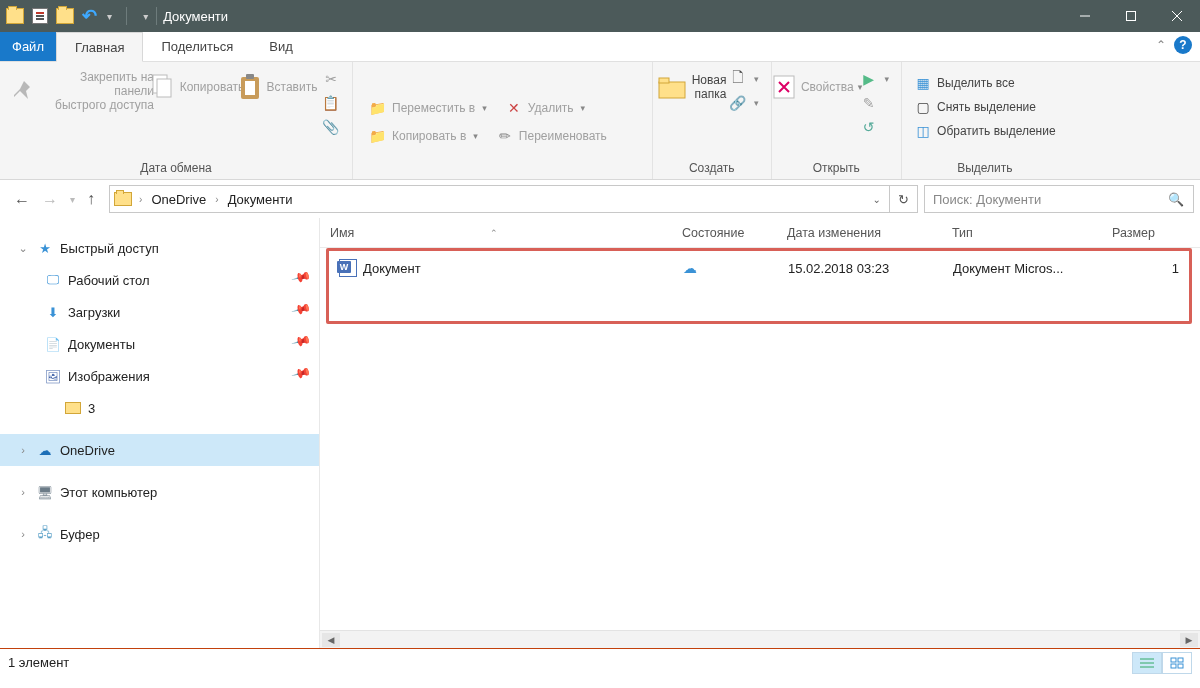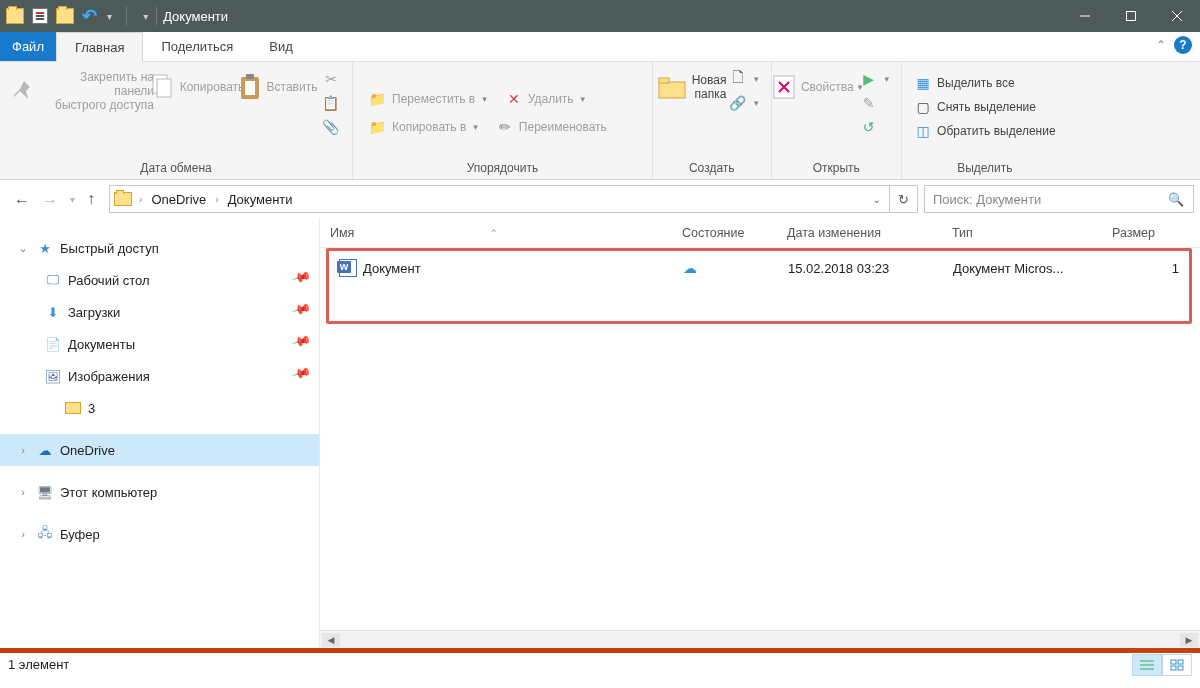--- a/index.html
+++ b/index.html
@@ -88,21 +88,21 @@
   .file-row .c.date{ width:165px;}
   .file-row .c.type{ width:160px;}
   .file-row .c.size{ flex:1; text-align:right; padding-right:10px;}
   .doc-ico { width:18px; height:18px; background:#fff; border:1px solid #4971b8; position:relative;}
   .doc-ico::after{ content:"W"; position:absolute; left:-3px; top:1px; width:14px; height:12px; background:#4971b8; color:#fff; font-size:9px; font-weight:bold; display:flex; align-items:center; justify-content:center; border-radius:1px;}
 
   .hscroll { position:absolute; bottom:0; left:0; right:0; height:18px; background:#f3f3f3; border-top:1px solid #e3e3e3; display:flex; align-items:center; justify-content:space-between; padding:0 2px;}
   .hscroll .arrow { width:18px; height:14px; background:#e6e6e6; display:flex; align-items:center; justify-content:center; font-size:9px; color:#666;}
 
   
-  .statusbar { height:28px; border-top:5px solid #c2410c; background:#fff; display:flex; align-items:center; padding: 0 8px; justify-content:space-between;}
+  .statusbar { height:28px; border-top:1px solid #c2410c; background:#fff; display:flex; align-items:center; padding: 0 8px; justify-content:space-between;}
   .view-btns { display:flex; gap:0;}
   .view-btn { width:30px; height:22px; border:1px solid #bfd8ea; display:flex; align-items:center; justify-content:center;}
   .view-btn.active { background:#cde8f9;}
 
   svg { display:block; }
 </style>
 </head>
 <body>
 
 <div class="titlebar">
@@ -215,21 +215,20 @@
             <span class="mini-ico" style="color:#c79a4a;">📁</span>
             <span>Копировать в</span>
             <span class="carety">▾</span>
           </div>
         <div class="mini-btn">
             <span class="mini-ico" style="color:#888;">✏</span>
             <span>Переименовать</span>
           </div>
       </div>
     </div>
-    <div class="group-label">Упорядочить</div>
   </div>
 
   <div class="group">
     <div class="group-content">
       <div class="big-btn" style="width:64px;">
         <div class="ico">
             <svg width="34" height="30">
               <rect x="3" y="10" width="26" height="16" fill="#ffe08a" stroke="#d2a638"></rect>
               <rect x="3" y="6" width="10" height="5" fill="#ffe08a" stroke="#d2a638"></rect>
             </svg>

